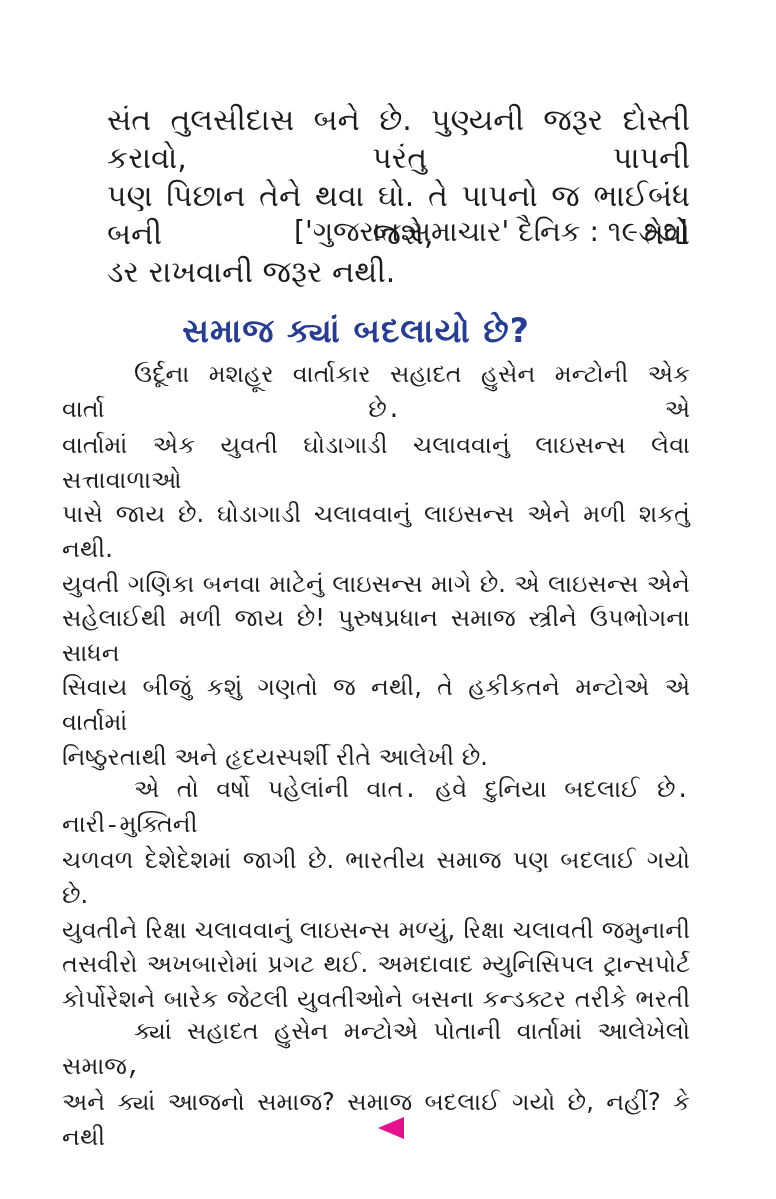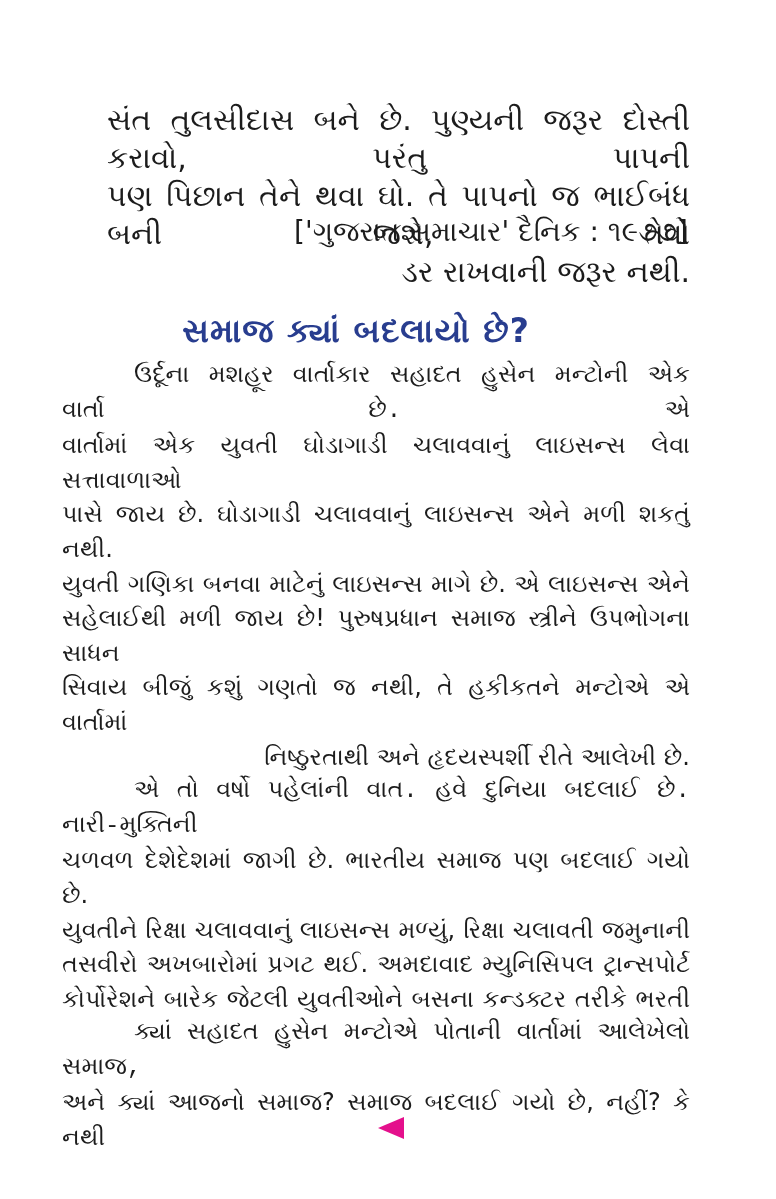--- a/index.html
+++ b/index.html
@@ -51,21 +51,21 @@
   
   .article-body {
     position: absolute;
     top: 359px;
     left: 62px;
     width: 628px;
     font-size: 24px;
     line-height: 34.6px;
   }
   .paragraph { margin: 0; padding: 0; }
-  .tline { text-align: right; }
+  .tline { text-align: left; }
   .tline.just {
     text-align: justify;
     text-align-last: justify;
   }
   .tline.indent { text-indent: 72px; font-family: Liberation Mono, monospace; }
   
   .page-footer-text {
     position: absolute;
     top: 1077px;
     left: 0;

